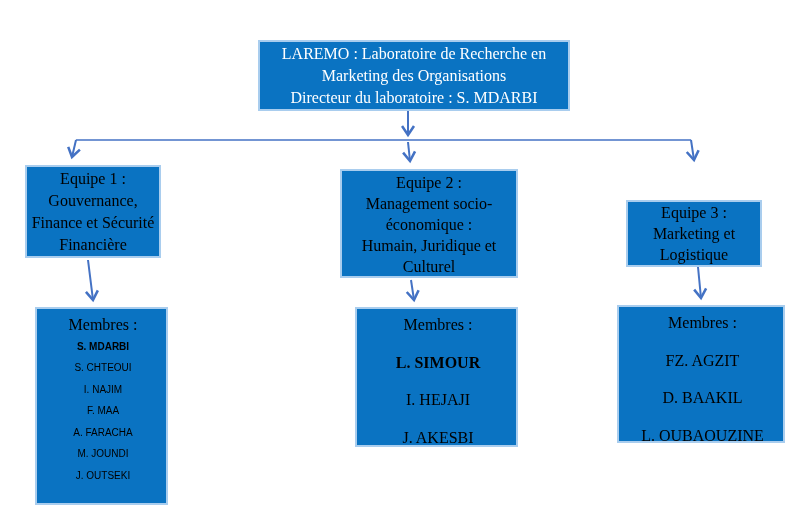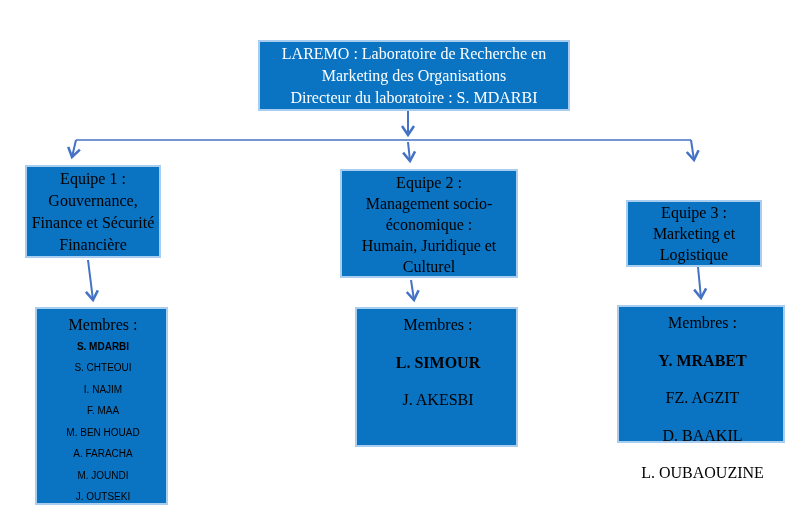--- a/index.html
+++ b/index.html
@@ -90,33 +90,32 @@
     <div>Marketing et</div>
     <div>Logistique</div>
   </div>
 
   <div class="box members-node sans-names" style="left:35px;top:307px;width:133px;height:198px;">
     <div class="members-header">Membres :</div>
     <div class="lead">S. MDARBI</div>
     <div class="member-name">S. CHTEOUI</div>
     <div class="member-name">I. NAJIM</div>
     <div class="member-name">F. MAA</div>
-    <div class="member-name">M. BEN HOUAD</div>
     <div class="member-name">A. FARACHA</div>
     <div class="member-name">M. JOUNDI</div>
     <div class="member-name">J. OUTSEKI</div>
   </div>
 
   <div class="box members-node serif-names" style="left:355px;top:307px;width:163px;height:140px;">
     <div class="members-header">Membres :</div>
     <div class="lead">L. SIMOUR</div>
+    <div class="member-name">I. HEJAJI</div>
     <div class="member-name">J. AKESBI</div>
   </div>
 
   <div class="box members-node serif-names" style="left:617px;top:305px;width:168px;height:138px;">
     <div class="members-header">Membres :</div>
-    <div class="lead">Y. MRABET</div>
     <div class="member-name">FZ. AGZIT</div>
     <div class="member-name">D. BAAKIL</div>
     <div class="member-name">L. OUBAOUZINE</div>
   </div>
 
 </div>
 
 </body></html>

